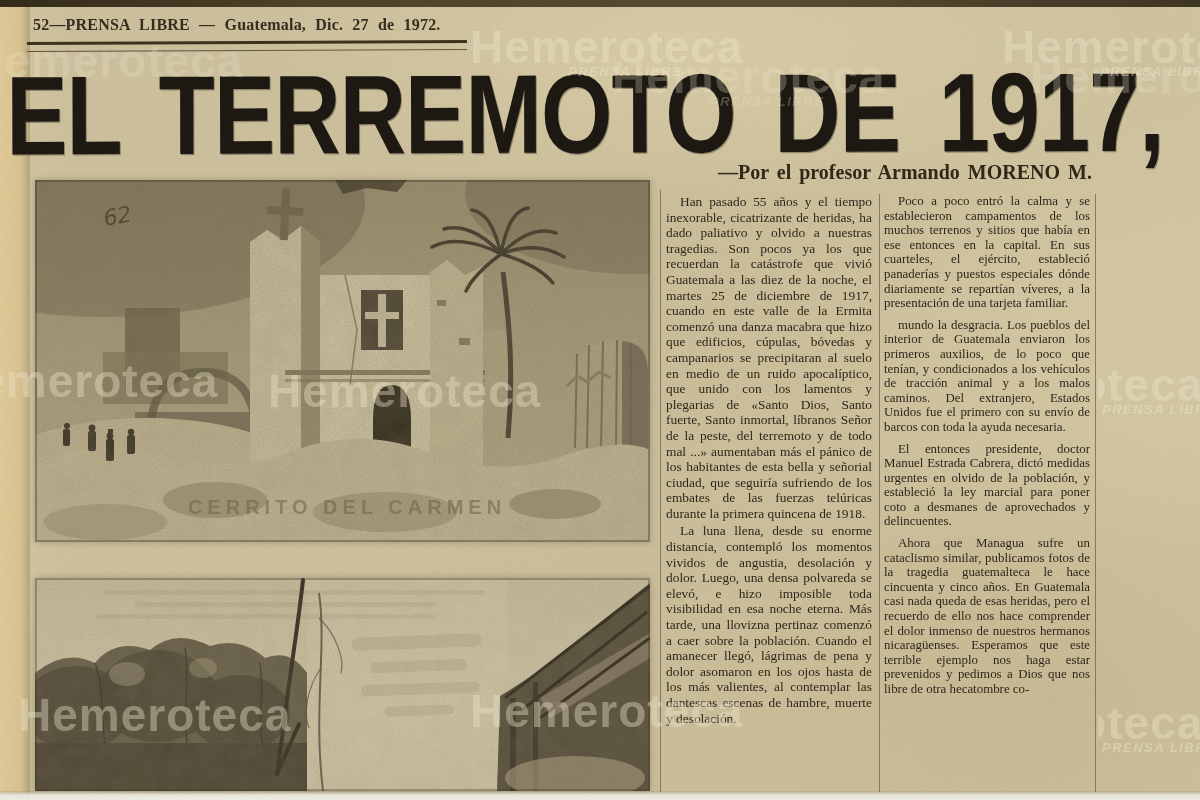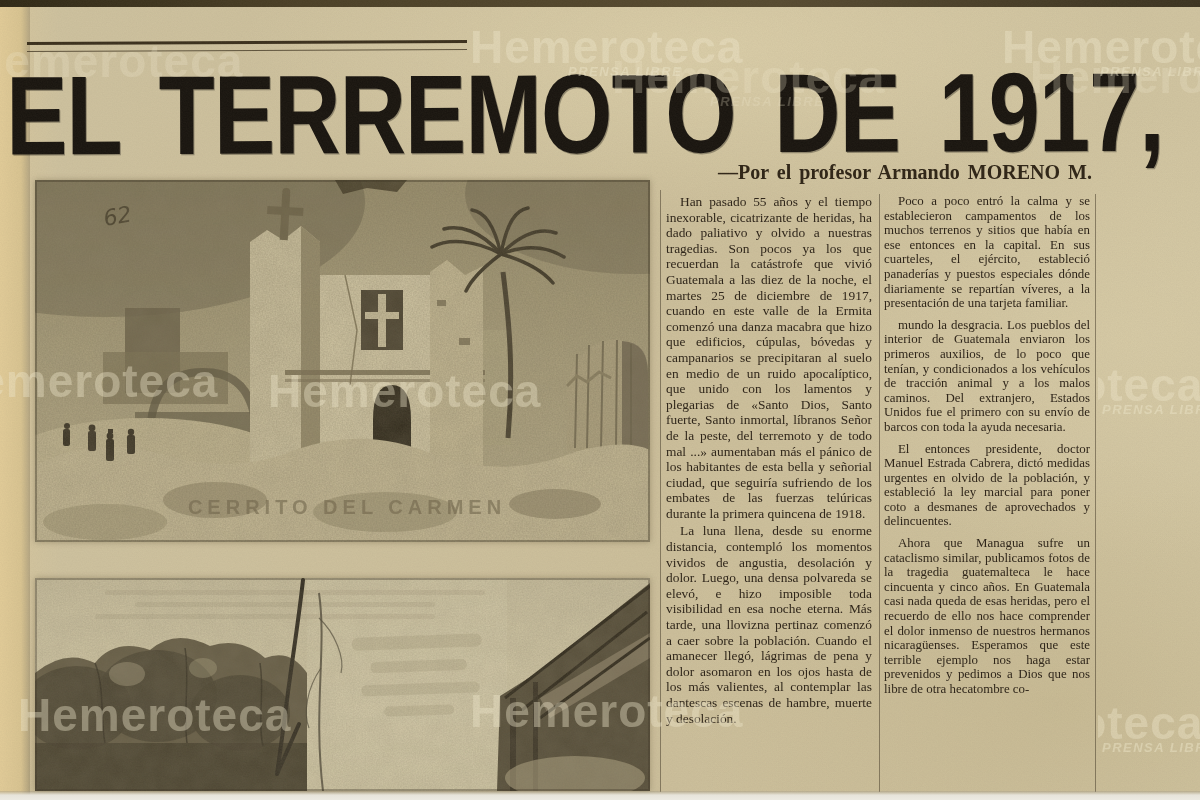--- a/index.html
+++ b/index.html
@@ -59,20 +59,21 @@
   .grain{position:absolute;left:0;top:0;z-index:8;pointer-events:none;opacity:.5;}
 </style>
 </head>
 <body>
 
 <div class="page">
 
   <div class="top-bar"></div>
   <div class="left-strip"></div>
 
+  <div class="masthead-line">52—PRENSA LIBRE — Guatemala, Dic. 27 de 1972.</div>
   <div class="masthead-rule"></div>
 
   <h1 class="headline">EL TERREMOTO DE 1917,</h1>
   <div class="byline">—Por el profesor Armando MORENO M.</div>
 
   <div class="photo photo1">
     <svg width="615" height="362" viewBox="0 0 615 362">
       <defs>
         <linearGradient id="sky1" x1="0" y1="0" x2="0" y2="1">
           <stop offset="0" stop-color="#9c916f"></stop>

